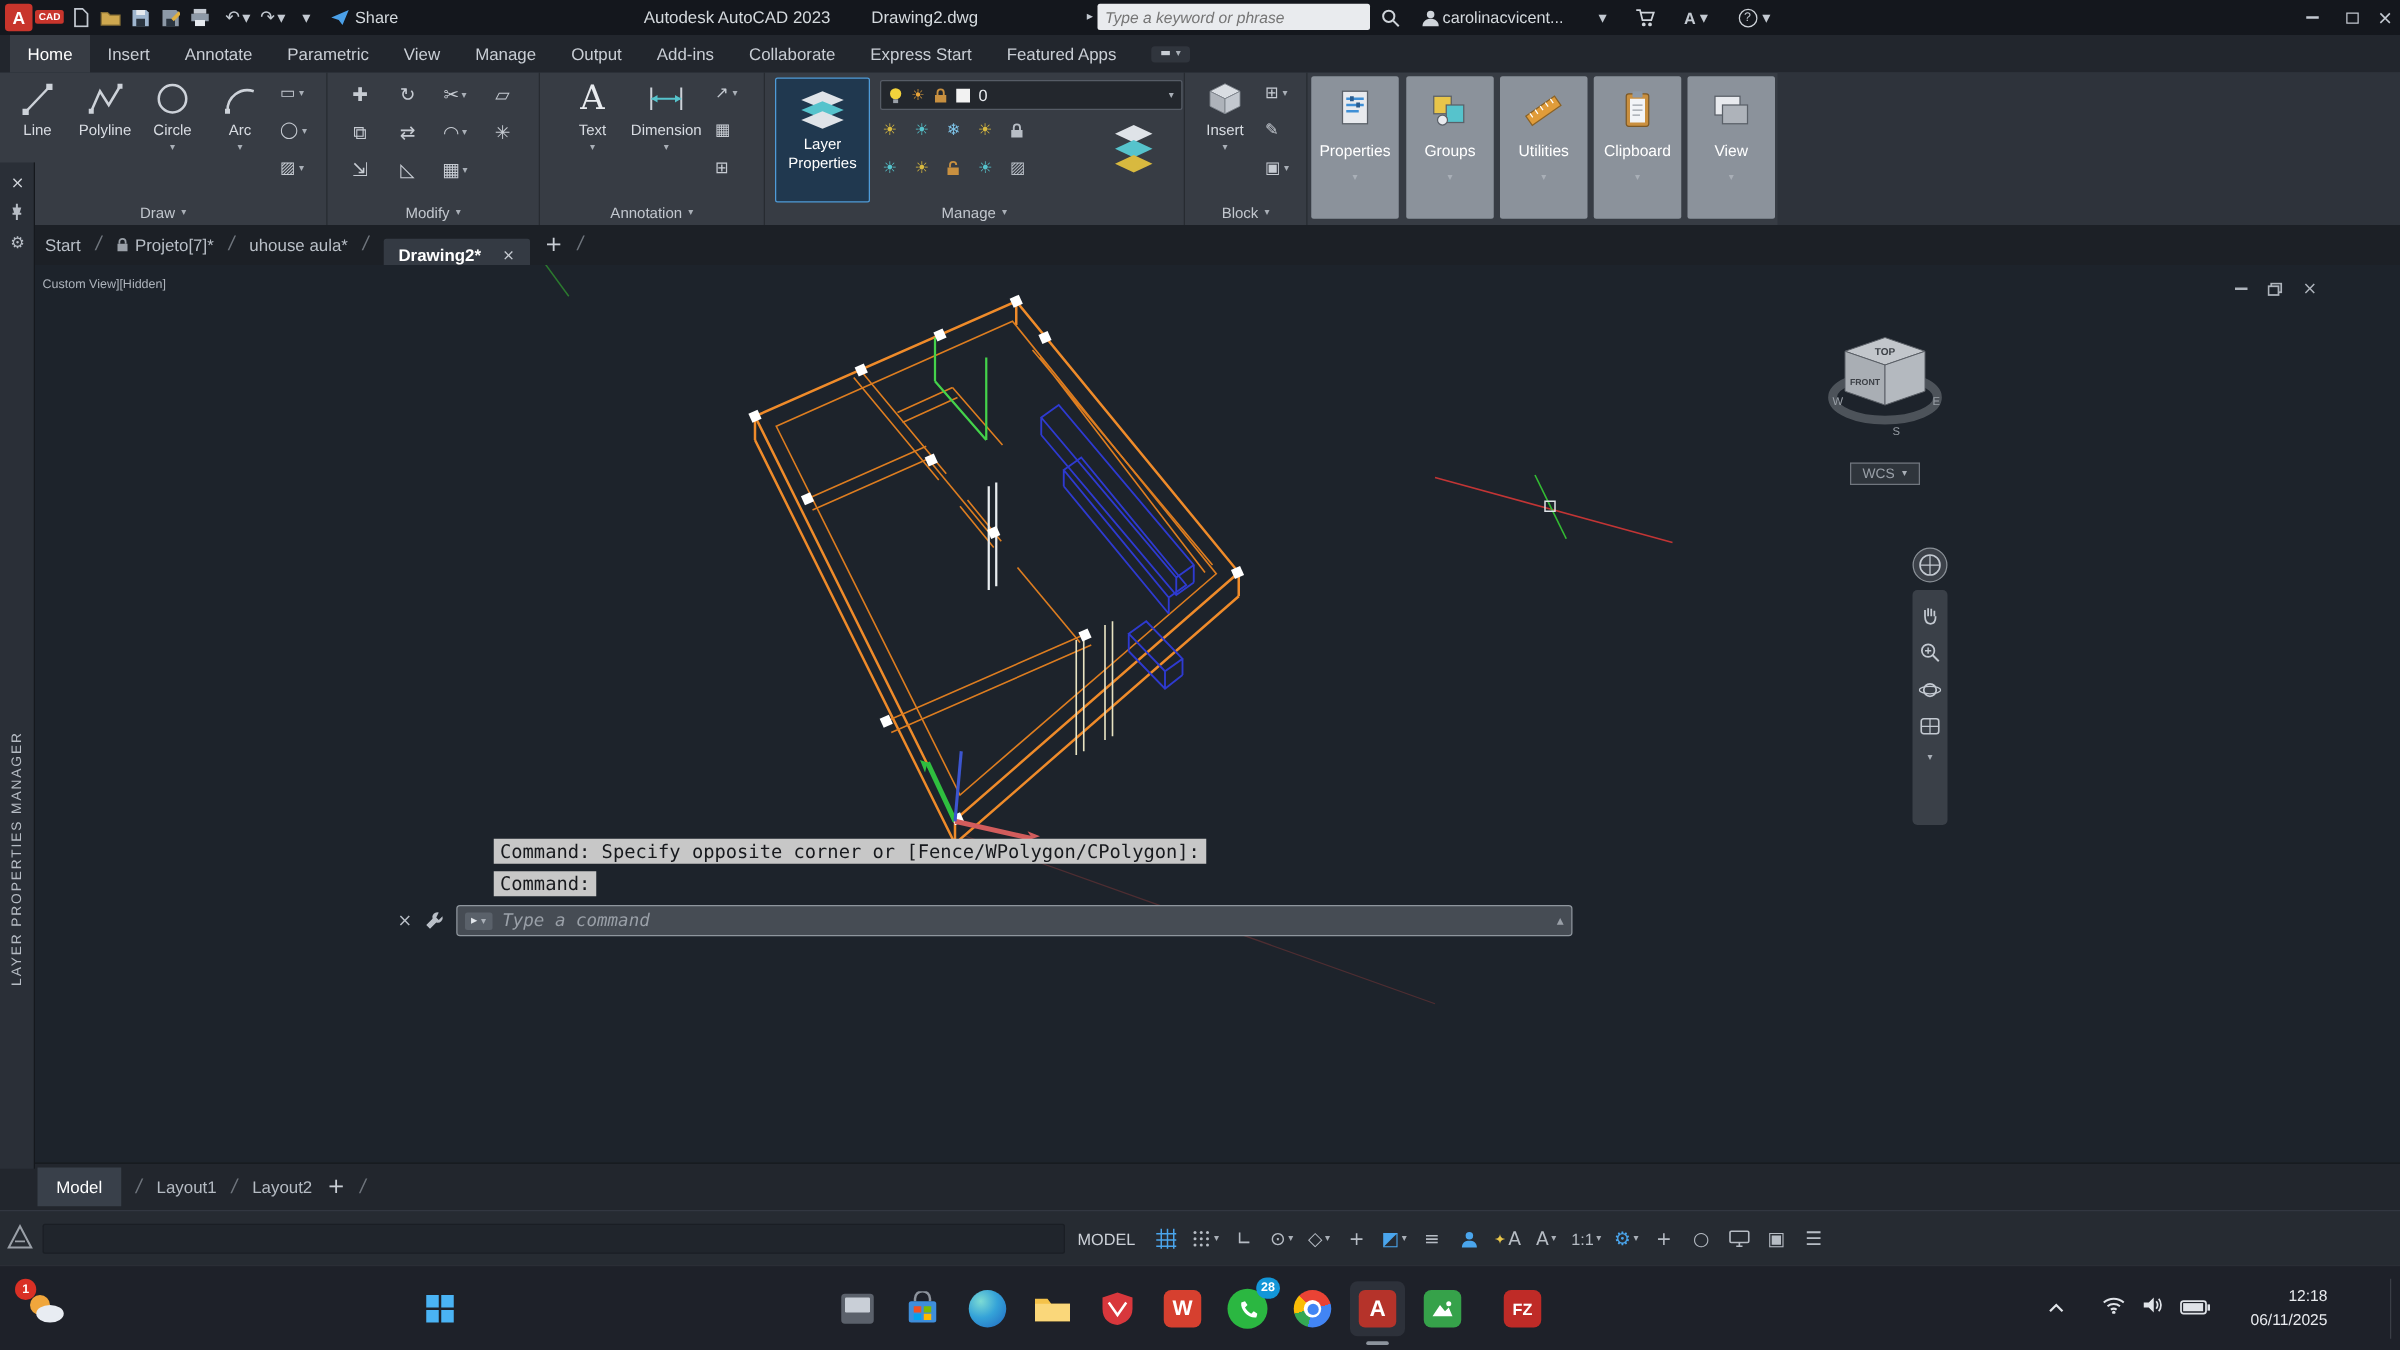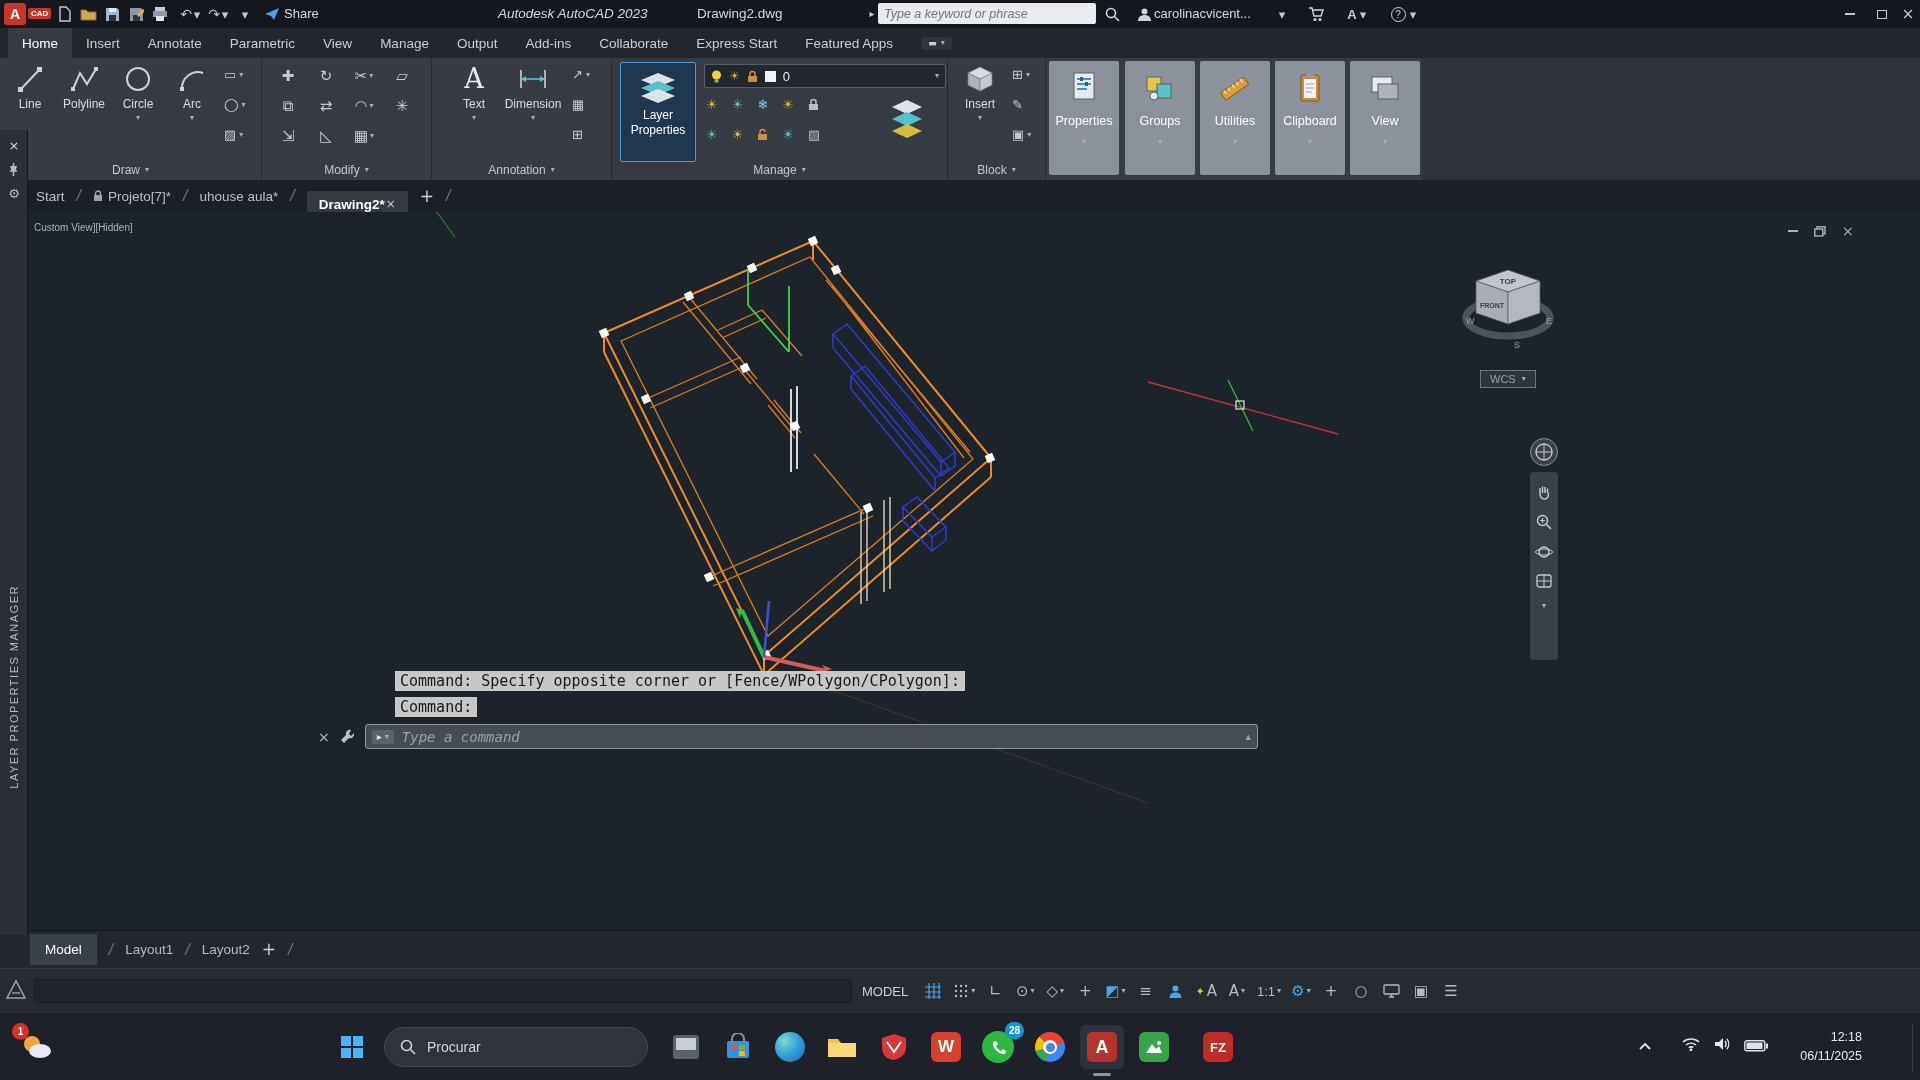--- a/index.html
+++ b/index.html
@@ -94,21 +94,21 @@
     <div class="tbico caret" style="left:192px;width:10px;">▾</div>
     <div class="tbico g" style="left:204px;font-size:14px;">↷</div>
     <div class="tbico caret" style="left:220px;width:10px;">▾</div>
     <div class="tbico caret" style="left:240px;width:10px;">▾</div>
     <div class="tbico" style="left:262px;">
         <svg width="16" height="14">
           <path d="M1 7 L15 1 L10 13 L7 9 Z" fill="#4ba0e8"></path>
         </svg>
       </div>
     <div class="abs" style="left:284px;top:6px;color:#d5dade;font-size:13px;">Share</div>
-    <div class="abs" style="left:498px;top:6px;color:#d5dade;font-size:13.5px;font-style:italic;">Autodesk AutoCAD 2023</div>
+    <div class="abs" style="left:515px;top:6px;color:#d5dade;font-size:13.5px;">Autodesk AutoCAD 2023</div>
     <div class="abs" style="left:697px;top:6px;color:#d5dade;font-size:13.5px;">Drawing2.dwg</div>
     <div class="tbico caret" style="left:862px;font-size:10px;">▸</div>
     <div class="abs" style="left:878px;top:3px;width:218px;height:21px;background:#e9ebee;border-radius:2px;">
       <input id="tbsearch" placeholder="Type a keyword or phrase" style="">
     </div>
     <div class="tbico" style="left:1102px;">
         <svg width="15" height="15">
           <circle cx="6" cy="6" r="4.5" fill="none" stroke="#cfd4da" stroke-width="1.6"></circle>
           <path d="M9.5 9.5 L14 14" stroke="#cfd4da" stroke-width="1.6"></path>
         </svg>
@@ -428,21 +428,21 @@
     <span class="flex" style="gap:5px;">
       <svg width="10" height="12">
           <rect x="1" y="5" width="8" height="6" fill="#9aa0a8"></rect>
           <path d="M2.5 5 V3.5a2.5 2.5 0 0 1 5 0 V5" fill="none" stroke="#9aa0a8" stroke-width="1.4"></path>
         </svg>
       <span>Projeto[7]*</span>
     </span>
     <span class="ftsep">/</span>
     <span>uhouse aula*</span>
     <span class="ftsep">/</span>
-    <span class="flex" style="gap:1px;background:#343a43;padding:6px 12px;border-radius:2px 2px 0 0;margin-top:16px;">
+    <span class="flex" style="gap:17px;background:#343a43;padding:6px 12px;border-radius:2px 2px 0 0;margin-top:16px;">
       <span style="color:#fff;font-weight:bold;">Drawing2*</span>
       <span class="g" style="color:#c9ced5;font-size:12px;">×</span>
     </span>
     <span class="g" style="font-size:17px;color:#c9ced5;">+</span>
     <span class="ftsep">/</span>
   </div>
 
   <div id="viewport">
     <svg width="1920" height="718" viewBox="0 212 1920 718" style="position:absolute;left:0;top:0;">
 
@@ -701,27 +701,20 @@
         </svg>
       <span class="badge" style="background:#d93025;top:-2px;left:-2px;">1</span>
     </div>
     <div class="ttile" style="left:330px;">
       <svg width="24" height="24">
           <rect x="1" y="1" width="10" height="10" fill="#4ab3f4"></rect>
           <rect x="13" y="1" width="10" height="10" fill="#4ab3f4"></rect>
           <rect x="1" y="13" width="10" height="10" fill="#4ab3f4"></rect>
           <rect x="13" y="13" width="10" height="10" fill="#4ab3f4"></rect>
         </svg>
-    </div>
-    <div class="abs flex" style="left:384px;top:14px;width:264px;height:40px;background:#2f333b;border:1px solid #43474f;border-radius:20px;gap:11px;padding-left:15px;">
-      <svg width="16" height="16">
-          <circle cx="6.5" cy="6.5" r="5" fill="none" stroke="#d2d6dc" stroke-width="1.6"></circle>
-          <path d="M10.5 10.5 L15 15" stroke="#d2d6dc" stroke-width="1.6"></path>
-        </svg>
-      <span style="color:#d2d6dc;font-size:14px;">Procurar</span>
     </div>
     <div class="ttile" style="left:664px;">
         <svg width="28" height="26">
           <rect x="1" y="1" width="26" height="24" rx="3" fill="#5b616b"></rect>
           <rect x="4" y="4" width="20" height="12" rx="1" fill="#c9cfd7"></rect>
         </svg>
       </div>
     <div class="ttile" style="left:716px;">
         <svg width="28" height="28">
           <path d="M8 8 V6 a6 6 0 0 1 12 0 V8" fill="none" stroke="#8d939c" stroke-width="2"></path>

